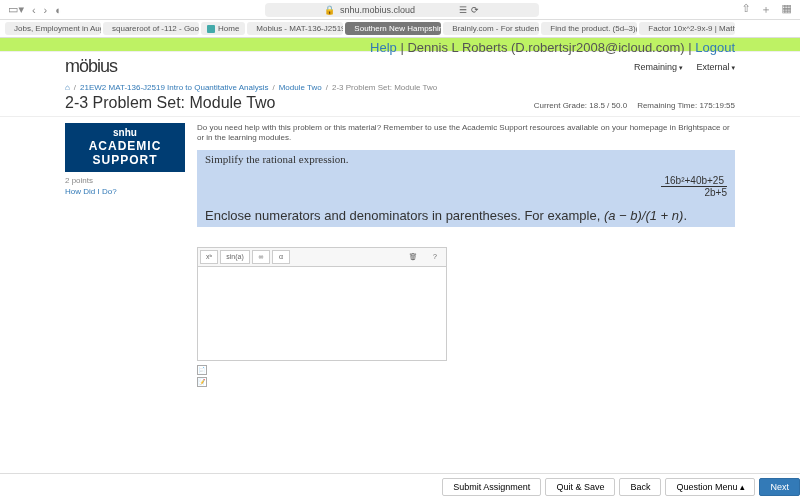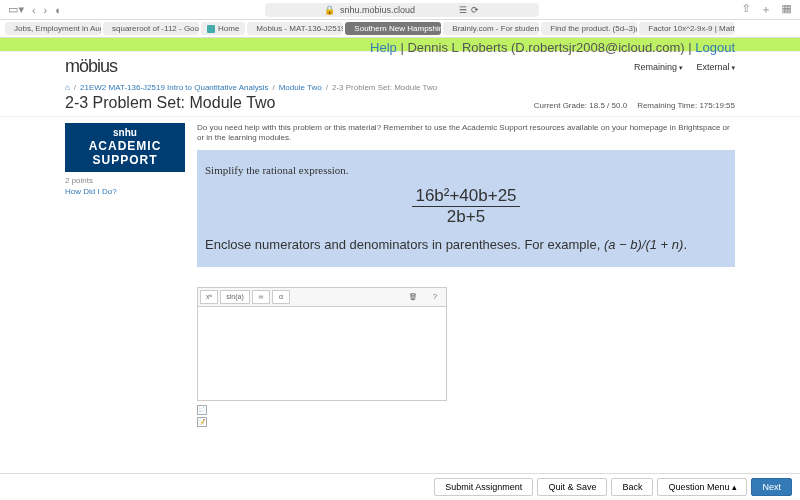--- a/index.html
+++ b/index.html
@@ -43,36 +43,36 @@
 .leftcol { width: 120px; }
 .support-badge { background: #003d73; color: #fff; text-align: center; padding: 4px 4px; font-size: 10px; font-weight: bold; line-height: 1.2; }
 .support-badge .big { font-size: 12px; letter-spacing: 1px; }
 .question-h { font-size: 14px; margin-top: 10px; color: #555; }
 .q-caret { color: #bbb; font-size: 9px; margin-right: 3px; }
 .points { font-size: 8px; color: #888; margin-top: 4px; }
 .howdid { font-size: 8px; color: #337ab7; margin-top: 2px; cursor: pointer; }
 
 .rightcol { flex: 1; }
 .help-text { font-size: 8px; color: #555; line-height: 1.3; margin-bottom: 6px; }
-.problem-box { background: #c5d7f0; padding: 14px 8px; }
+.problem-box { background: #c5d7f0; padding: 3px 8px; }
 .prompt { font-family: Georgia, serif; font-size: 11px; margin-bottom: 10px; }
-.formula { text-align: center; font-family: Georgia, serif; font-size: 17px; margin: 6px 0 10px; }
+.formula { text-align: right; font-family: Georgia, serif; font-size: 10px; margin: 6px 0 10px; }
 .formula .num { border-bottom: 1px solid #333; display: inline-block; padding: 0 3px; }
 .hint { font-family: Georgia, serif; font-size: 13px; margin-top: 2px; }
 .italic { font-style: italic; }
 
 .answer-area { margin-top: 20px; width: 250px; }
 .toolbar { border: 1px solid #ccc; border-bottom: none; padding: 2px; display: flex; gap: 2px; background: #f7f7f7; }
 .tb-btn { border: 1px solid #ccc; background: #fff; width: 18px; height: 14px; font-size: 7px; display: flex; align-items: center; justify-content: center; color: #666; }
 .tb-right { margin-left: auto; display: flex; gap: 4px; }
 .answer-box { border: 1px solid #ccc; height: 95px; background: #fff; }
 .attach-icons { margin-top: 4px; display: flex; flex-direction: column; gap: 2px; }
 .aic { width: 10px; height: 10px; border: 1px solid #aaa; font-size: 6px; display:flex; align-items:center; justify-content:center; color:#888; }
 
-.footer { position: fixed; bottom: 0; width: 800px; border-top: 1px solid #ddd; padding: 4px 8px; display: flex; justify-content: flex-end; gap: 4px; background: #fff; }
+.footer { position: fixed; bottom: 0; width: 800px; border-top: 1px solid #ddd; padding: 4px 0; display: flex; justify-content: flex-end; gap: 4px; background: #fff; }
 .btn { border: 1px solid #ccc; padding: 3px 10px; font-size: 9px; border-radius: 2px; background: #fff; cursor: pointer; }
 .btn.primary { background: #337ab7; color: #fff; border-color: #2e6da4; }
 </style>
 </head>
 <body>
 
 <div class="browser-chrome">
   <span class="sidebar-toggle">▭▾</span>
   <div class="nav-arrows">
     <span class="arrow">‹</span>

